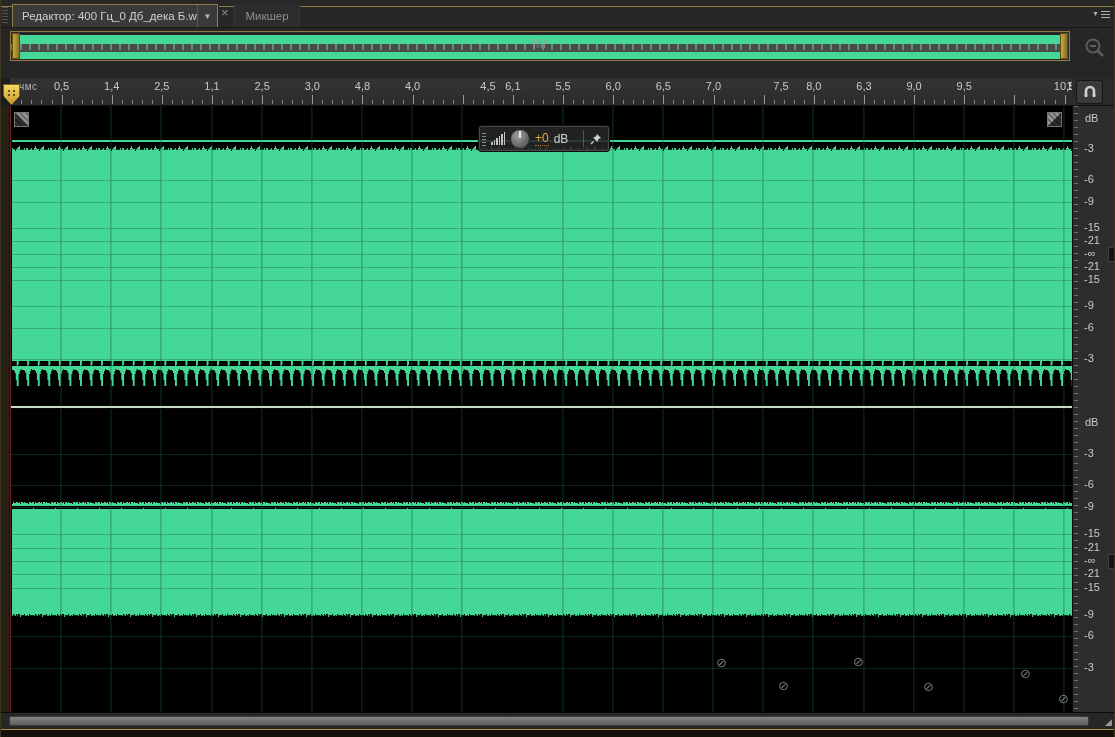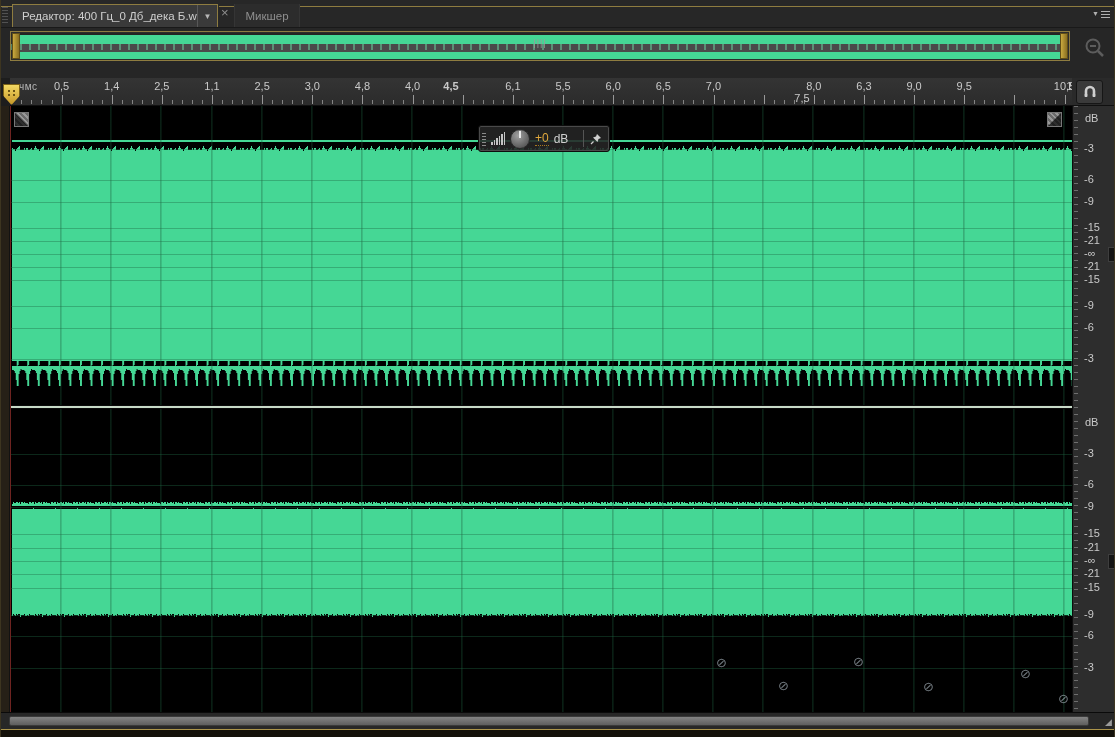--- a/index.html
+++ b/index.html
@@ -255,27 +255,27 @@
       <div class="tick" style="left: 1044.52px;"></div>
       <div class="tick major" style="left: 1054.55px;"></div>
       <span class="rlabel" style="left: 51.55px;">0,5</span>
       <span class="rlabel" style="left: 101.7px;">1,4</span>
       <span class="rlabel" style="left: 151.85px;">2,5</span>
       <span class="rlabel" style="left: 202px;">1,1</span>
       <span class="rlabel" style="left: 252.15px;">2,5</span>
       <span class="rlabel" style="left: 302.3px;">3,0</span>
       <span class="rlabel" style="left: 352.45px;">4,8</span>
       <span class="rlabel" style="left: 402.6px;">4,0</span>
-      <span class="rlabel" style="left: 441px; font-weight: bold;">4,5</span>
+      <span class="rlabel" style="left: 478px;">4,5</span>
       <span class="rlabel" style="left: 502.9px;">6,1</span>
       <span class="rlabel" style="left: 553.05px;">5,5</span>
       <span class="rlabel" style="left: 603.2px;">6,0</span>
       <span class="rlabel" style="left: 653.35px;">6,5</span>
       <span class="rlabel" style="left: 703.5px;">7,0</span>
-      <span class="rlabel" style="left: 792px; margin-top: 12px;">7,5</span>
+      <span class="rlabel" style="left: 771px;">7,5</span>
       <span class="rlabel" style="left: 803.8px;">8,0</span>
       <span class="rlabel" style="left: 853.95px;">6,3</span>
       <span class="rlabel" style="left: 904.1px;">9,0</span>
       <span class="rlabel" style="left: 954.25px;">9,5</span>
       <span class="rlabel" style="left: 1031px; margin-left: 36px;">10,0</span>
       <span class="rlabel" style="left: 1054.55px;">10,5</span>
     </div>
 </div>
 <div class="playhead-handle">
     <i></i>

